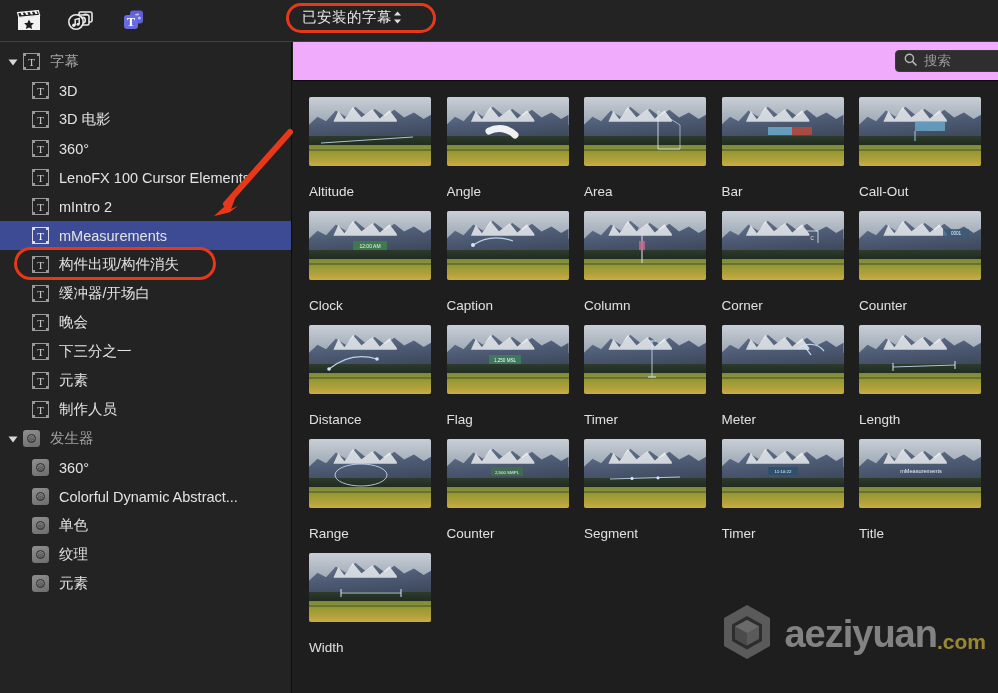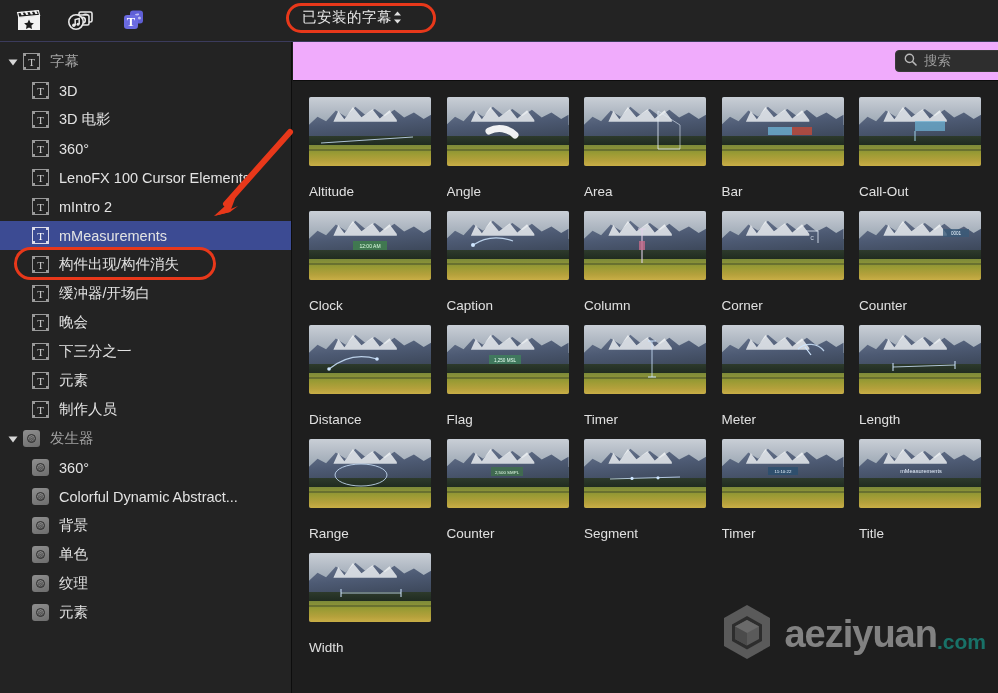--- a/index.html
+++ b/index.html
@@ -187,21 +187,21 @@
   .arrow { position: absolute; left: 196px; top: 128px; z-index: 25; pointer-events: none; }
 
   
   .watermark {
     position: absolute; right: 12px; bottom: 28px;
     display: flex; align-items: center; gap: 10px;
     opacity: .55; pointer-events: none;
   }
   .wm-text { display: flex; flex-direction: row; align-items: flex-end; line-height: .95; }
   .wm-main { color: #d5d5d5; font-size: 38px; font-weight: bold; letter-spacing: -1px; }
-  .wm-sub { color: #14b8a6; font-size: 21px; font-weight: bold; margin-top: 2px; }
+  .wm-sub { color: #fde047; font-size: 21px; font-weight: bold; margin-top: 2px; }
 </style>
 </head>
 <body>
 
 <div id="app">
 
   <div class="toolbar">
     <div class="tb-icons">
 
       <div class="tb-icon" title="media">
@@ -368,28 +368,20 @@
         </span>
       <span class="label">360°</span>
     </div>
     <div class="row child">
       <span class="ico">
           <span class="g-badge">
             <span class="in">◎</span>
           </span>
         </span>
       <span class="label">Colorful Dynamic Abstract...</span>
-    </div>
-    <div class="row child">
-      <span class="ico">
-          <span class="g-badge">
-            <span class="in">◎</span>
-          </span>
-        </span>
-      <span class="label">背景</span>
     </div>
     <div class="row child">
       <span class="ico">
           <span class="g-badge">
             <span class="in">◎</span>
           </span>
         </span>
       <span class="label">单色</span>
     </div>
     <div class="row child">

